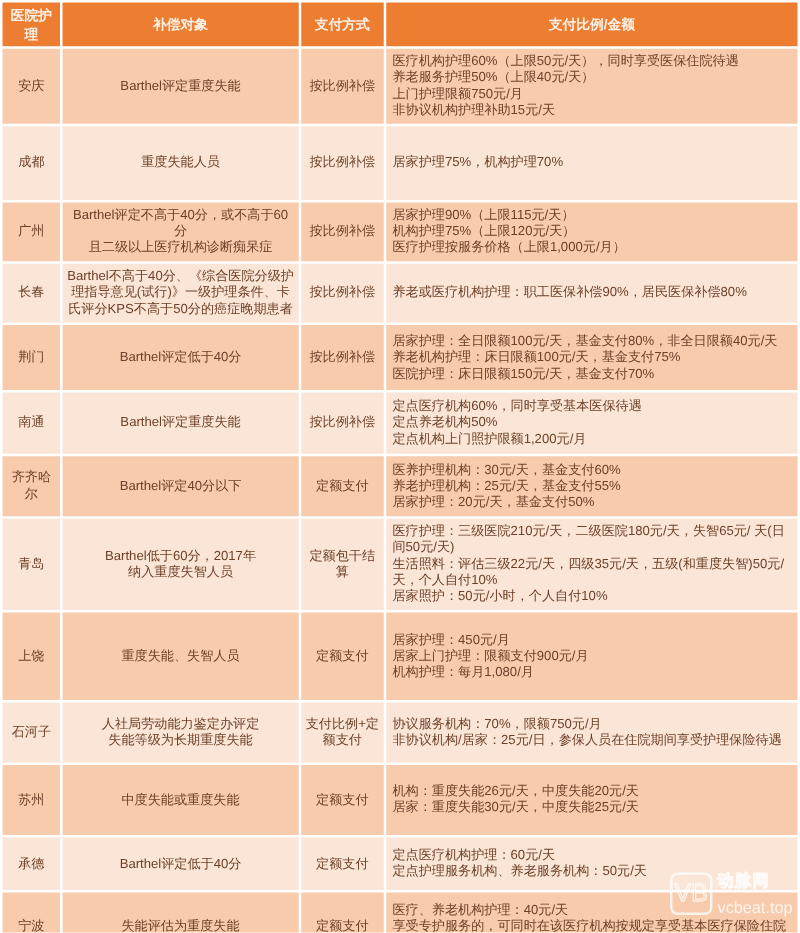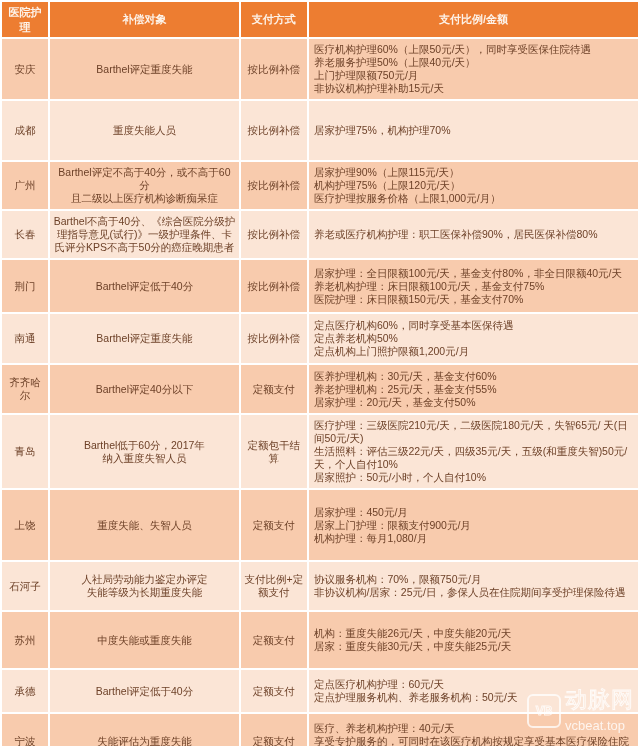--- a/index.html
+++ b/index.html
@@ -39,26 +39,26 @@
   tbody tr:nth-child(13) { height:54px; }
   tbody tr:nth-child(14) { height:46px; }
   tbody tr:nth-child(15) { height:47px; }
   .watermark {
     position:absolute; right:6px; bottom:14px; display:flex; align-items:center;
     color:rgba(255,255,255,0.75); pointer-events:none;
   }
   .wm-logo {
     width:30px; height:30px; border:2px solid rgba(255,255,255,0.75); border-radius:6px;
     display:flex; align-items:center; justify-content:center;
-    font-weight:bold; font-size:12px; margin-right:4px;
+    font-weight:normal; font-size:20px; margin-right:4px;
     -webkit-text-stroke:1px rgba(255,255,255,0.75); color:transparent;
   }
   .wm-text { display:flex; flex-direction:column; line-height:1; }
   .wm-brand {
-    font-size:22px; font-weight:normal; letter-spacing:1px;
+    font-size:13px; font-weight:bold; letter-spacing:1px;
     color:transparent; -webkit-text-stroke:1px rgba(255,255,255,0.8);
   }
   .wm-site { font-size:13px; margin-top:8px; color:rgba(255,255,255,0.8); }
 </style>
 </head>
 <body>
 
 <table>
   <colgroup>
       <col class="c1">

